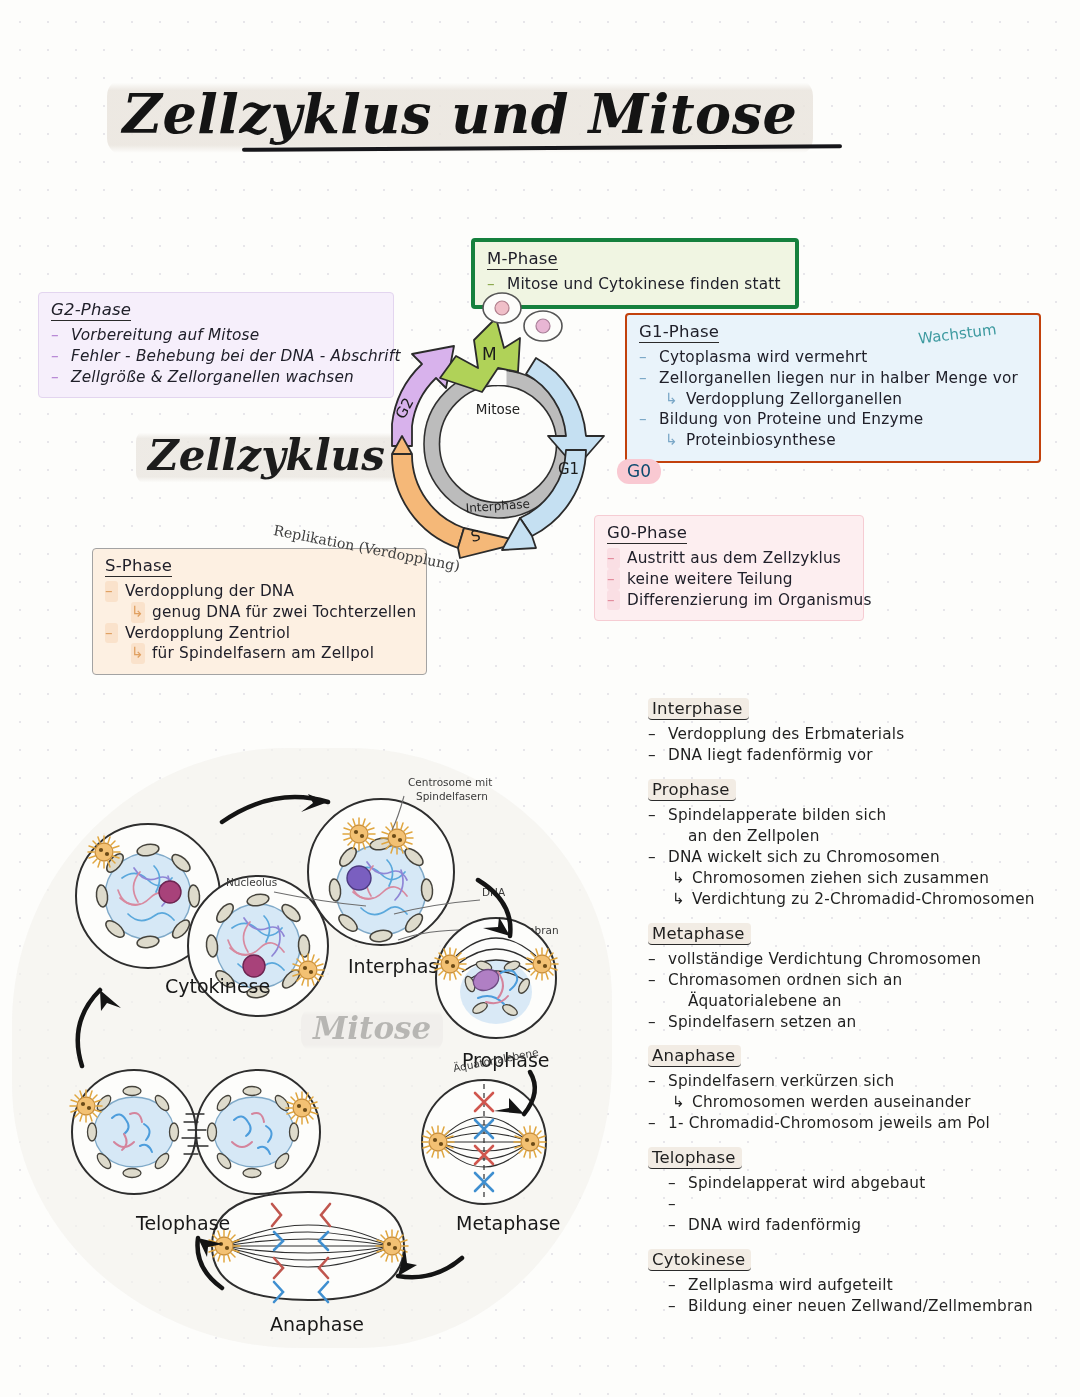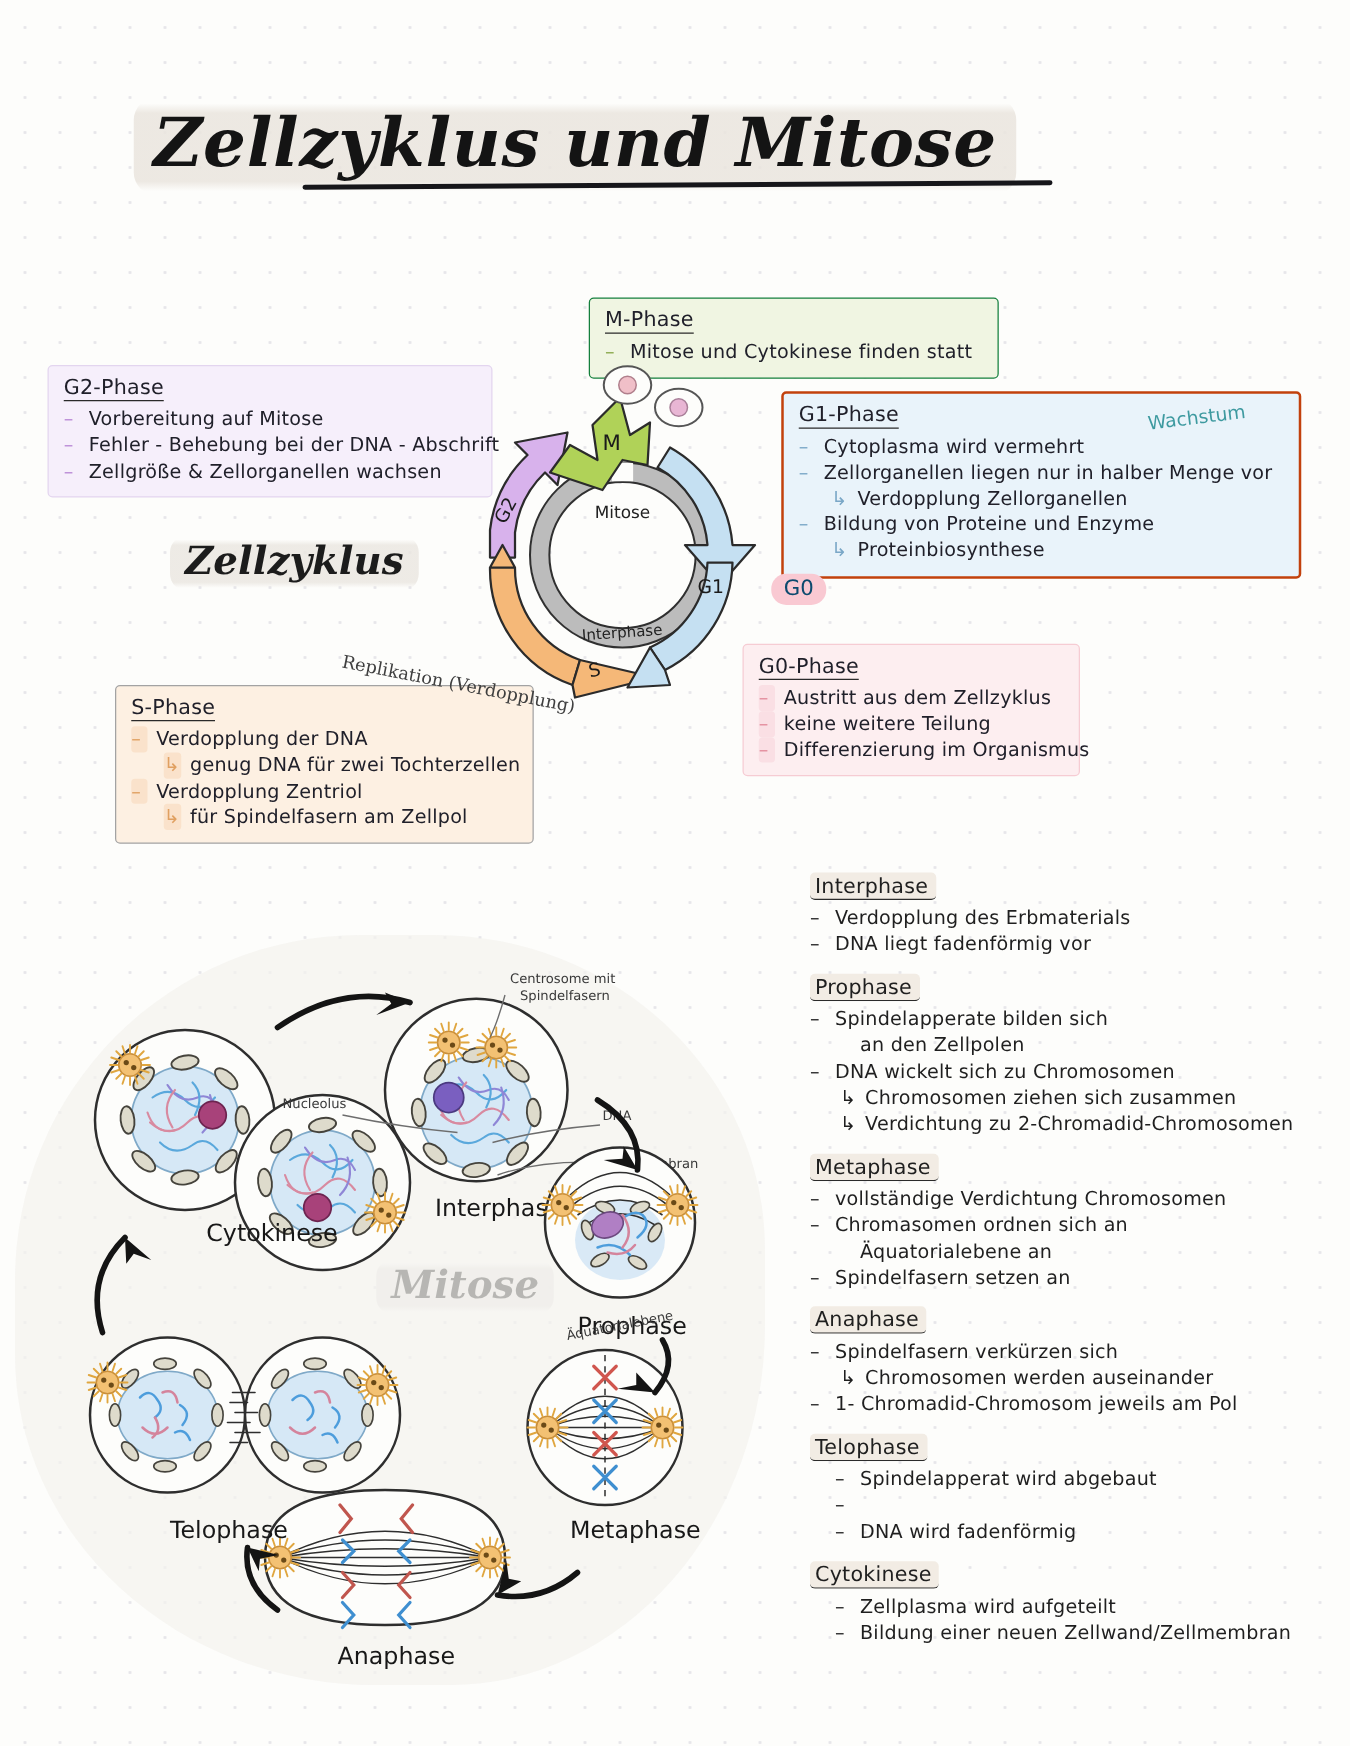--- a/index.html
+++ b/index.html
@@ -73,23 +73,23 @@
     line-height: 1.36;
     color: #20202a;
     white-space: nowrap;
     display: flex;
     gap: 7px;
   }
   .note li .dash { display: inline-block; min-width: 13px; }
   .note li.sub { padding-left: 26px; }
   .note li.sub .dash { min-width: 14px; }
 
-  #g2-note   { left: 38px;  top: 292px;  width: 356px; background: #f6effb; border: 1px solid #e3d5ef; }
+  #g2-note   { left: 38px;  top: 292px;  width: 356px; background: #f6effb; border: 1px solid #e3d5ef; font-style: italic; }
   #g2-note li .dash { color: #b98ad6; }
-  #m-note    { left: 471px; top: 238px;  width: 328px; background: #f0f5e2; border: 1px solid #15803d; }
+  #m-note    { left: 471px; top: 238px;  width: 328px; background: #f0f5e2; border: 4px solid #15803d; }
   #m-note li .dash { color: #8aa84c; }
   #g1-note   { left: 625px; top: 313px;  width: 416px; background: #e9f3fa; border: 2px solid #c2410c; }
   #g1-note li .dash { color: #7aa7c7; }
   #g0-note   { left: 594px; top: 515px;  width: 270px; background: #fdeef0; border: 1px solid #f6ccd3; }
   #g0-note li .dash { color: #e38b9c; background: #fadfe4; border-radius: 3px; }
   #s-note    { left: 92px;  top: 548px;  width: 335px; background: #fdf0e2; border: 1px solid #a3a3a3; }
   #s-note li .dash { color: #e0a061; background: #fae2cb; border-radius: 3px; }
 
   .side-label {
     font-size: 15px;
@@ -100,21 +100,21 @@
   #replikation-label {
     left: 272px; top: 540px;
     transform: rotate(11deg);
     font-size: 14.2px; color: #3f3f3f;
     font-family: "DejaVu Serif", serif;
   }
 
   
   #zellzyklus-script {
     left: 136px; top: 428px;
-    font-size: 31px;
+    font-size: 42px;
     padding: 3px 12px 6px 12px;
     background: linear-gradient(180deg, rgba(236,233,228,0) 8%, rgba(234,230,224,.8) 18%, rgba(234,230,224,.8) 84%, rgba(236,233,228,0) 94%);
     border-radius: 14px;
   }
   #mitose-script {
     left: 301px; top: 1007px;
     font-size: 31px;
     padding: 3px 12px 6px 12px;
     background: linear-gradient(180deg, rgba(232,230,228,0) 8%, rgba(229,227,225,.85) 18%, rgba(229,227,225,.85) 84%, rgba(232,230,228,0) 94%);
     border-radius: 14px;

